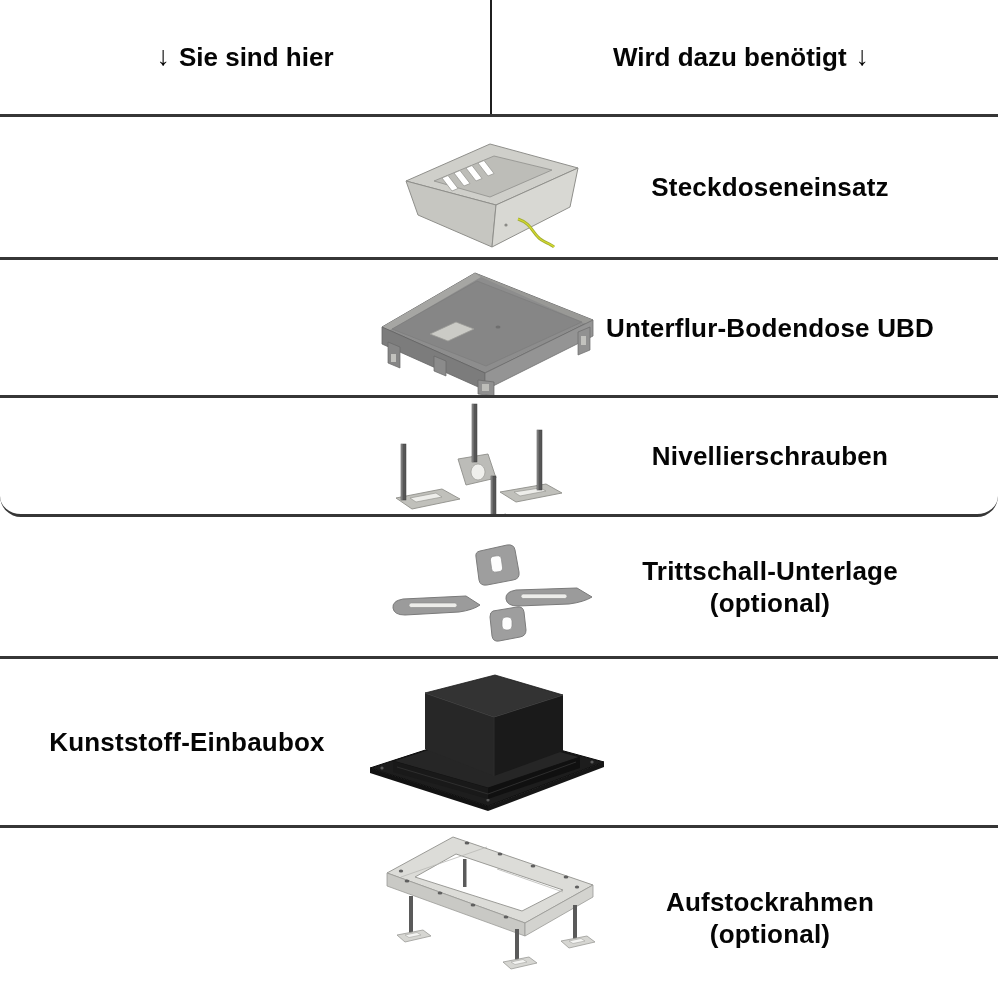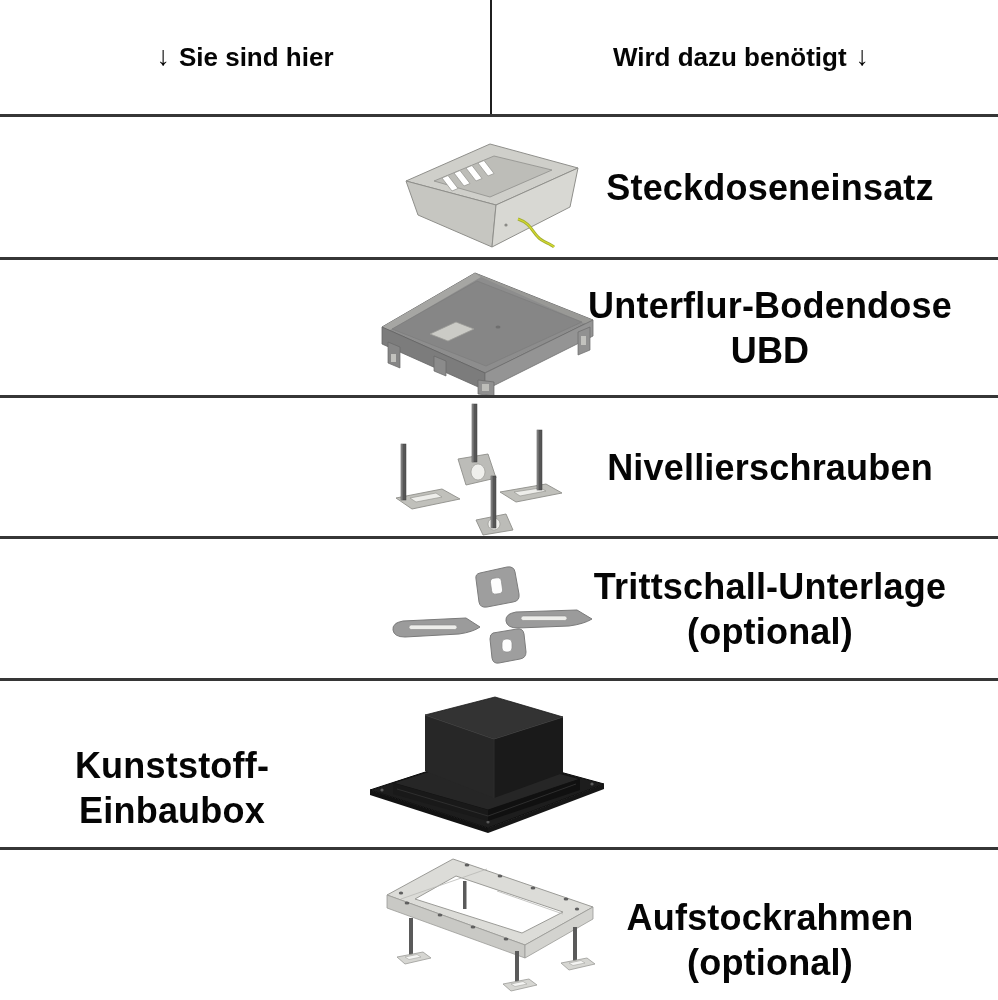--- a/index.html
+++ b/index.html
@@ -6,35 +6,35 @@
   html,body { background:#ffffff; }
   .page {
     position:relative; width:998px; height:1000px; background:#ffffff;
     font-family:"Liberation Sans", sans-serif; font-weight:bold; color:#050505;
     overflow:hidden;
   }
   .hrow { position:relative; width:998px; border-bottom:3px solid #363636; overflow:hidden; }
   .header { height:117px; }
   .r1 { height:143px; }
   .r2 { height:138px; }
-  .r3 { height:141px; }
+  .r3 { height:119px;border-radius:21px; }
   .r4 { height:142px;padding-left:7px; }
   .r5 { height:169px; }
   .r6 { height:179px; border-bottom:none; }
 
   .vline { position:absolute; left:490px; top:0; width:2px; height:114px; background:#1f1f1f; }
 
   .hcell { position:absolute; top:0; height:114px; display:flex; align-items:center; justify-content:center; gap:9px; font-size:26px; }
   .hcell.left { left:0; width:490px; }
   .hcell.right { left:488px; width:506px; }
   .arrow { font-weight:bold; font-size:27px; position:relative; top:-1px; }
 
-  .label { position:absolute; top:50%; transform:translateY(-50%); text-align:center; font-size:36px; line-height:1.25; letter-spacing:0.2px; }
+  .label { position:absolute; top:50%; transform:translateY(-50%); text-align:center; font-size:26px; line-height:1.25; letter-spacing:0.2px; }
   .label-right { left:588px; width:364px; }
-  .label-left  { left:1px;  width:342px;margin-top:24px; }
+  .label-left  { left:16px;  width:342px; }
 
   .illus { position:absolute; }
   .il1 { left:402px; top:22px; }
   .il2 { left:380px; top:10px; }
   .il3 { left:396px; top:4px; }
   .il4 { left:387px; top:24px; }
   .il5 { left:367px; top:14px; }
   .il6 { left:379px; top:5px; }
 </style>
 </head>

